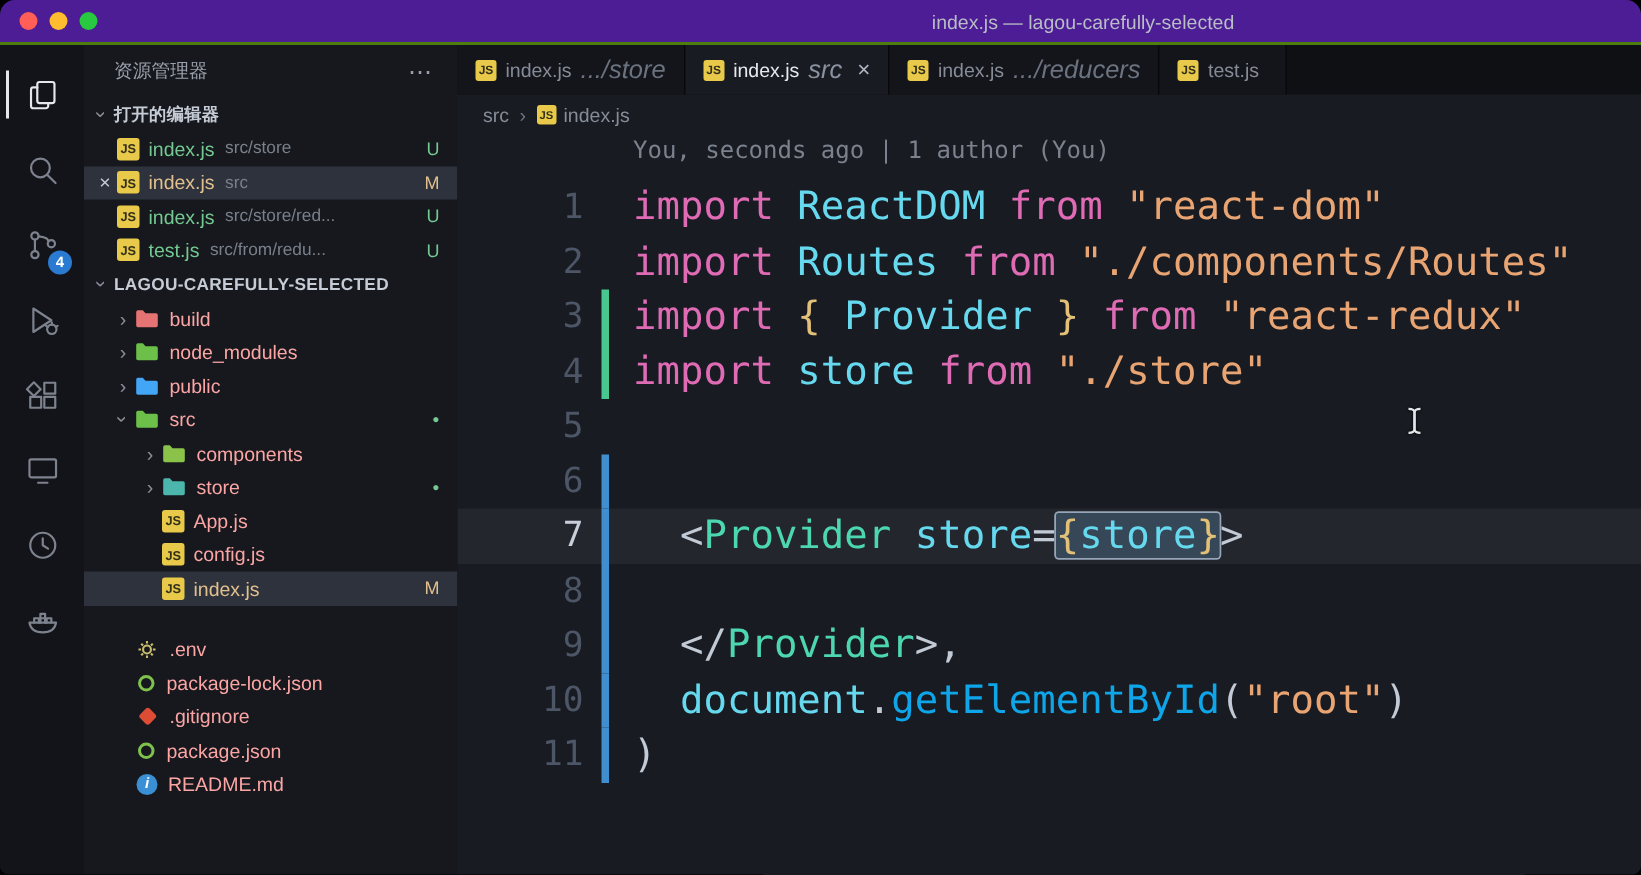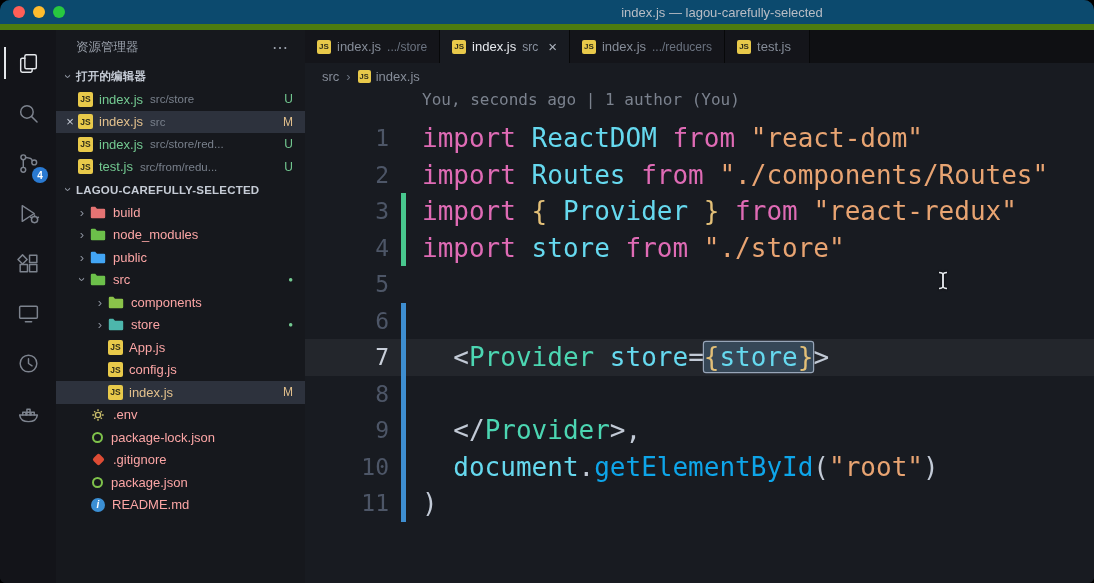--- a/index.html
+++ b/index.html
@@ -1,21 +1,21 @@
 <!DOCTYPE html>
 <html><head>
 <meta charset="utf-8">
 <style>
   *{margin:0;padding:0;box-sizing:border-box;}
   html,body{width:1094px;height:583px;background:#000;overflow:hidden;}
   body{font-family:"Liberation Sans",sans-serif;}
   .window{width:1094px;height:583px;border-radius:10px 10px 6px 6px;overflow:hidden;display:flex;flex-direction:column;background:#181b21;position:relative;}
 
   
-  .titlebar{flex:0 0 30px;background:#0c4a6e;display:flex;align-items:center;position:relative;border-bottom:6px solid #4d7c0f;}
+  .titlebar{flex:0 0 30px;background:#4c1d95;display:flex;align-items:center;position:relative;border-bottom:2px solid #4d7c0f;}
   .traffic{display:flex;gap:8px;padding-left:13px;}
   .tl{width:12px;height:12px;border-radius:50%;display:inline-block;}
   .tl.red{background:#ff5f57}.tl.yellow{background:#febc2e}.tl.green{background:#28c840}
   .title{position:absolute;left:66%;transform:translateX(-50%);color:#b9bdc5;font-size:13px;white-space:nowrap;}
 
   .main{flex:1;display:flex;min-height:0;}
 
   
   .activitybar{width:56px;background:#131419;display:flex;flex-direction:column;align-items:center;padding-top:8px;flex:0 0 56px;}
   .ab-item{width:48px;height:50px;display:flex;align-items:center;justify-content:center;position:relative;color:#7d838e;}
@@ -51,21 +51,21 @@
   .fi-git{width:9px;height:9px;background:#dd4c35;transform:rotate(45deg);border-radius:2px;margin:0 10px 0 4px;}
   .fi-json{width:11px;height:11px;border:2.5px solid #7fc24b;border-radius:50%;margin:0 8px 0 2px;}
   .fi-info{width:14px;height:14px;border-radius:50%;background:#3b8fd4;color:#fff;font-size:10px;font-weight:700;font-style:italic;display:inline-flex;align-items:center;justify-content:center;margin:0 7px 0 1px;}
 
   
   .editor-col{flex:1;display:flex;flex-direction:column;min-width:0;background:#181b21;}
   .tabbar{flex:0 0 33px;background:#0f1013;display:flex;}
   .tab{display:flex;align-items:center;padding:0 12px;background:#14151a;border-right:1px solid #070809;color:#858c98;font-size:13px;white-space:nowrap;}
   .tab .fi-js{width:14px;height:14px;font-size:8px;}
   .tab-name{margin-right:6px;}
-  .tab-detail{color:#6b7380;font-size:12px;}
+  .tab-detail{color:#6b7380;font-size:17px;font-style:italic;}
   .tab.active{background:#181b21;color:#e6e9ee;}
   .tab.active .tab-detail{color:#8a92a0;}
   .tab-close{margin-left:10px;color:#aeb4bf;font-size:15px;}
   .breadcrumb{flex:0 0 27px;display:flex;align-items:center;padding-left:17px;color:#868d99;font-size:13px;}
   .breadcrumb .fi-js{width:13px;height:13px;font-size:7.5px;margin-right:5px;}
   .bc-sep{margin:0 7px;color:#6b7380;}
 
   .editor{flex:1;position:relative;overflow:hidden;font-family:"DejaVu Sans Mono","Liberation Mono",monospace;}
   .codelens-row{height:30px;display:flex;align-items:flex-start;padding-left:117px;}
   .codelens{color:#7b828e;font-size:16px;}
@@ -260,21 +260,21 @@
           </div>
           <div class="tree-row" style="padding-left: 52px;">
             <span class="fi fi-js">JS</span>
             <span class="fname">config.js</span>
           </div>
           <div class="tree-row selected" style="padding-left: 52px;">
             <span class="fi fi-js">JS</span>
             <span class="fname st-modified">index.js</span>
             <span class="badge st-modified">M</span>
           </div>
-          <div class="tree-row" style="padding-left: 34px;">
+          <div class="tree-row" style="padding-left: 34px; margin-top: 18px;">
             <span class="fi fi-env">
               <svg viewBox="0 0 16 16">
                 <circle cx="8" cy="8" r="3"></circle>
                 <path d="M8 1.5v2M8 12.5v2M1.5 8h2M12.5 8h2M3.6 3.6l1.4 1.4M11 11l1.4 1.4M12.4 3.6L11 5M5 11l-1.4 1.4"></path>
               </svg>
             </span>
             <span class="fname">.env</span>
           </div>
           <div class="tree-row" style="padding-left: 34px;">
             <span class="fi fi-json"></span>

